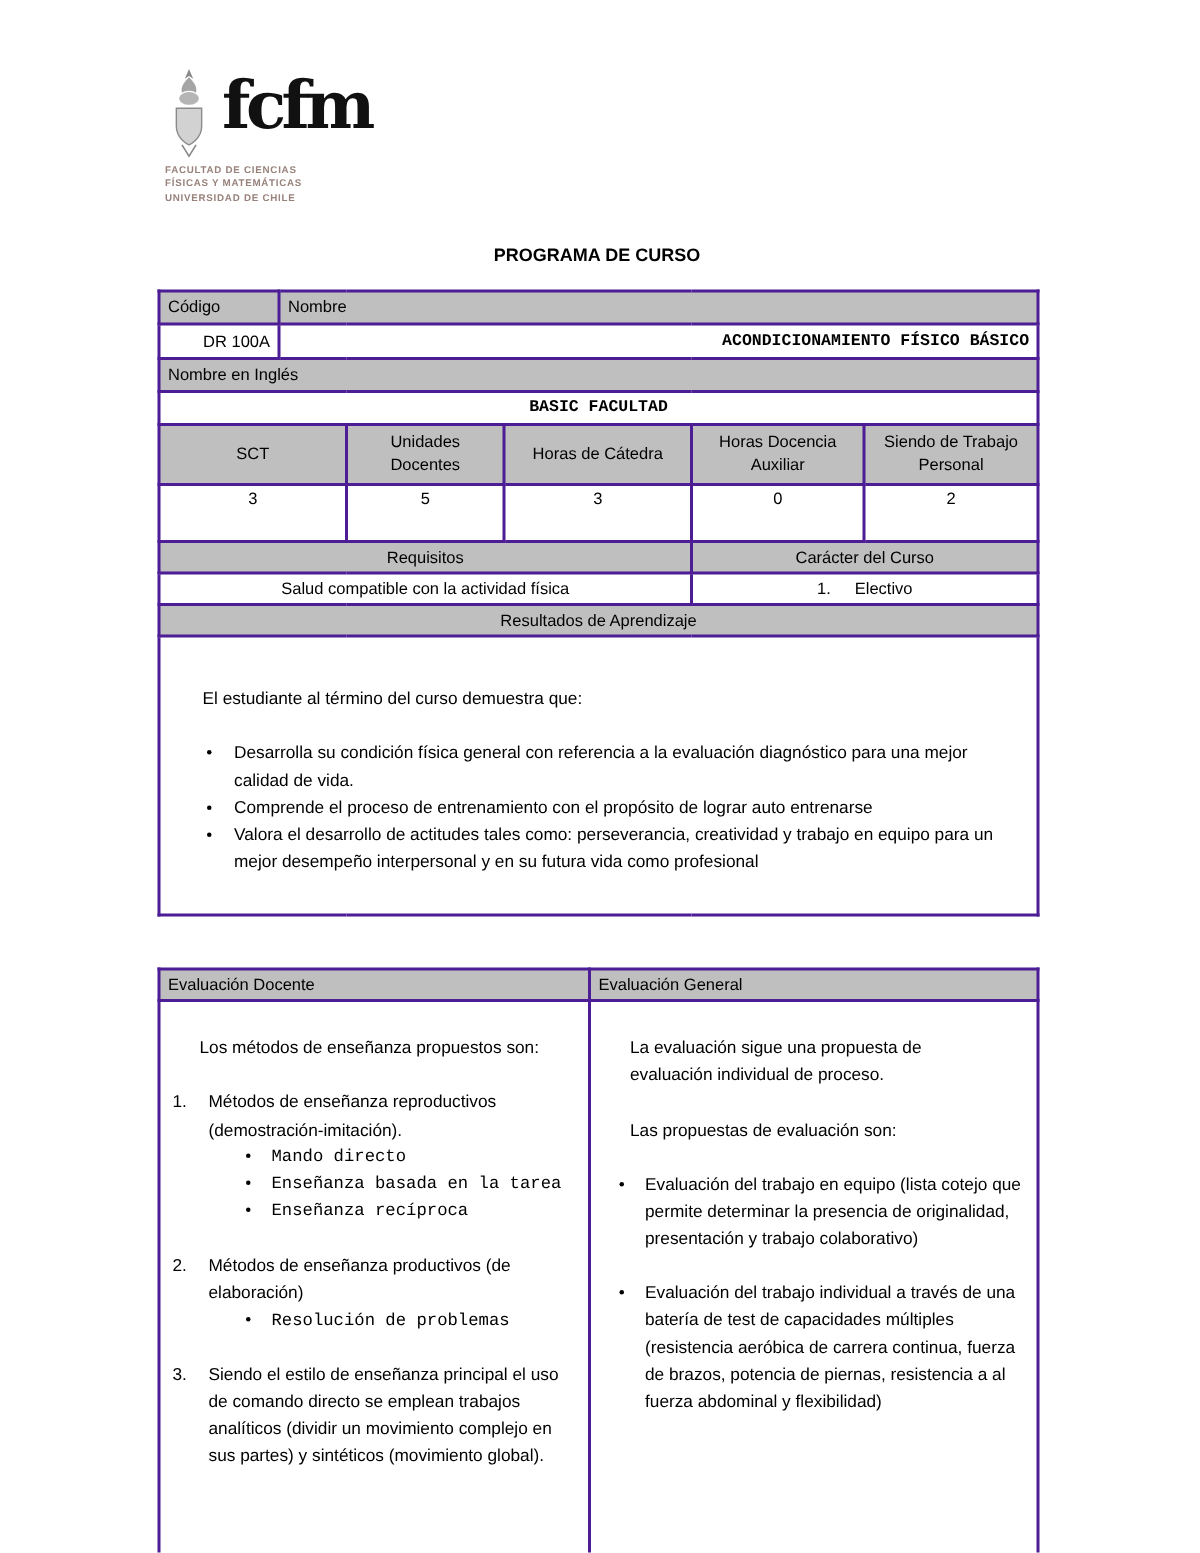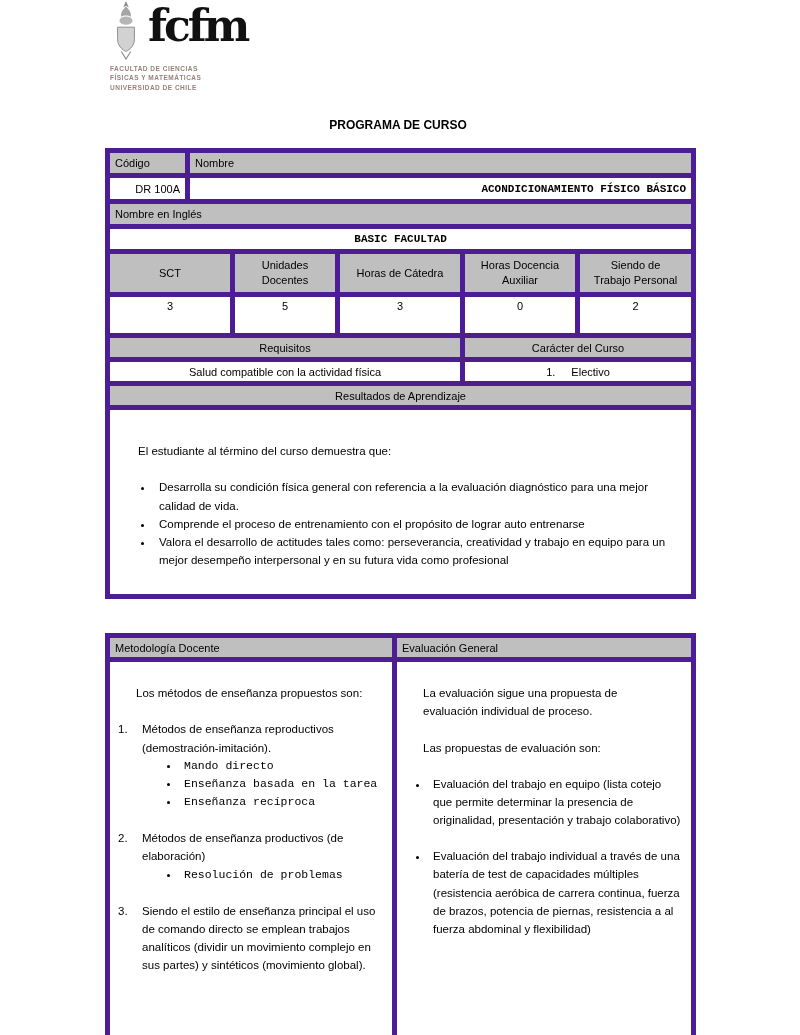--- a/index.html
+++ b/index.html
@@ -5,42 +5,42 @@
   html, body { margin: 0; padding: 0; }
   body {
     width: 800px; height: 1035px; overflow: hidden;
     background: #ffffff; color: #000;
     font-family: "Liberation Sans", sans-serif;
     position: relative;
   }
   .page { width: 586px; margin-left: 105px; }
 
   
-  .logo-block { margin-left: 5px; width: 150px; }
+  .logo-block { margin-top: 45px; margin-left: 5px; width: 150px; }
   .logo-row { display: flex; align-items: flex-start; gap: 6px; }
   .fcfm-wordmark {
     font-family: "DejaVu Serif", serif;
     font-weight: bold; font-size: 44px; line-height: 52px;
     letter-spacing: -3px; color: #111;
   }
   .faculty-lines {
     margin-top: 4px;
     font-size: 6.5px; line-height: 1.45; letter-spacing: 0.5px;
     color: #98827b; font-weight: bold;
   }
 
   
   .doc-title {
     margin-top: 26px; text-align: center;
     font-size: 12px; font-weight: bold;
   }
 
   
   table { border-collapse: collapse; width: 586px; table-layout: fixed; }
-  td { border: 5px solid #4c1d95; font-size: 11px; padding: 1px 5px; vertical-align: middle; }
+  td { border: 2px solid #4c1d95; font-size: 11px; padding: 1px 5px; vertical-align: middle; }
   .shade { background: #BFBFBF; }
   .bold { font-weight: bold; font-family: Liberation Mono, monospace; }
   .center { text-align: center; }
 
   .t1 { margin-top: 16px; }
   .t1 .r-label td { height: 18px; }
   .t1 .r-top td { height: 19px; text-align: right; }
   .t1 .r-headers td { height: 36px; text-align: center; padding: 1px 12px; line-height: 1.35; }
   .t1 .r-values td { height: 32px; vertical-align: top; padding-top: 3px; text-align: center; }
   .t1 .r-req td { height: 17px; text-align: center; }
@@ -162,21 +162,21 @@
     </tbody>
   </table>
 
   <table class="t2">
     <colgroup>
         <col style="width:287px">
         <col style="width:299px">
       </colgroup>
     <tbody>
       <tr class="r-head">
-        <td class="shade">Metodología Docente</td>
+        <td class="shade">Evaluación Docente</td>
         <td class="shade">Evaluación General</td>
       </tr>
       <tr class="r-body">
         <td class="content-cell">
           <p>Los métodos de enseñanza propuestos son:</p>
           <div class="oli">
             <span class="onum">1.</span>
             <span class="otext">Métodos de enseñanza reproductivos (demostración-imitación).</span>
           </div>
           <ul class="sub-bullets">

